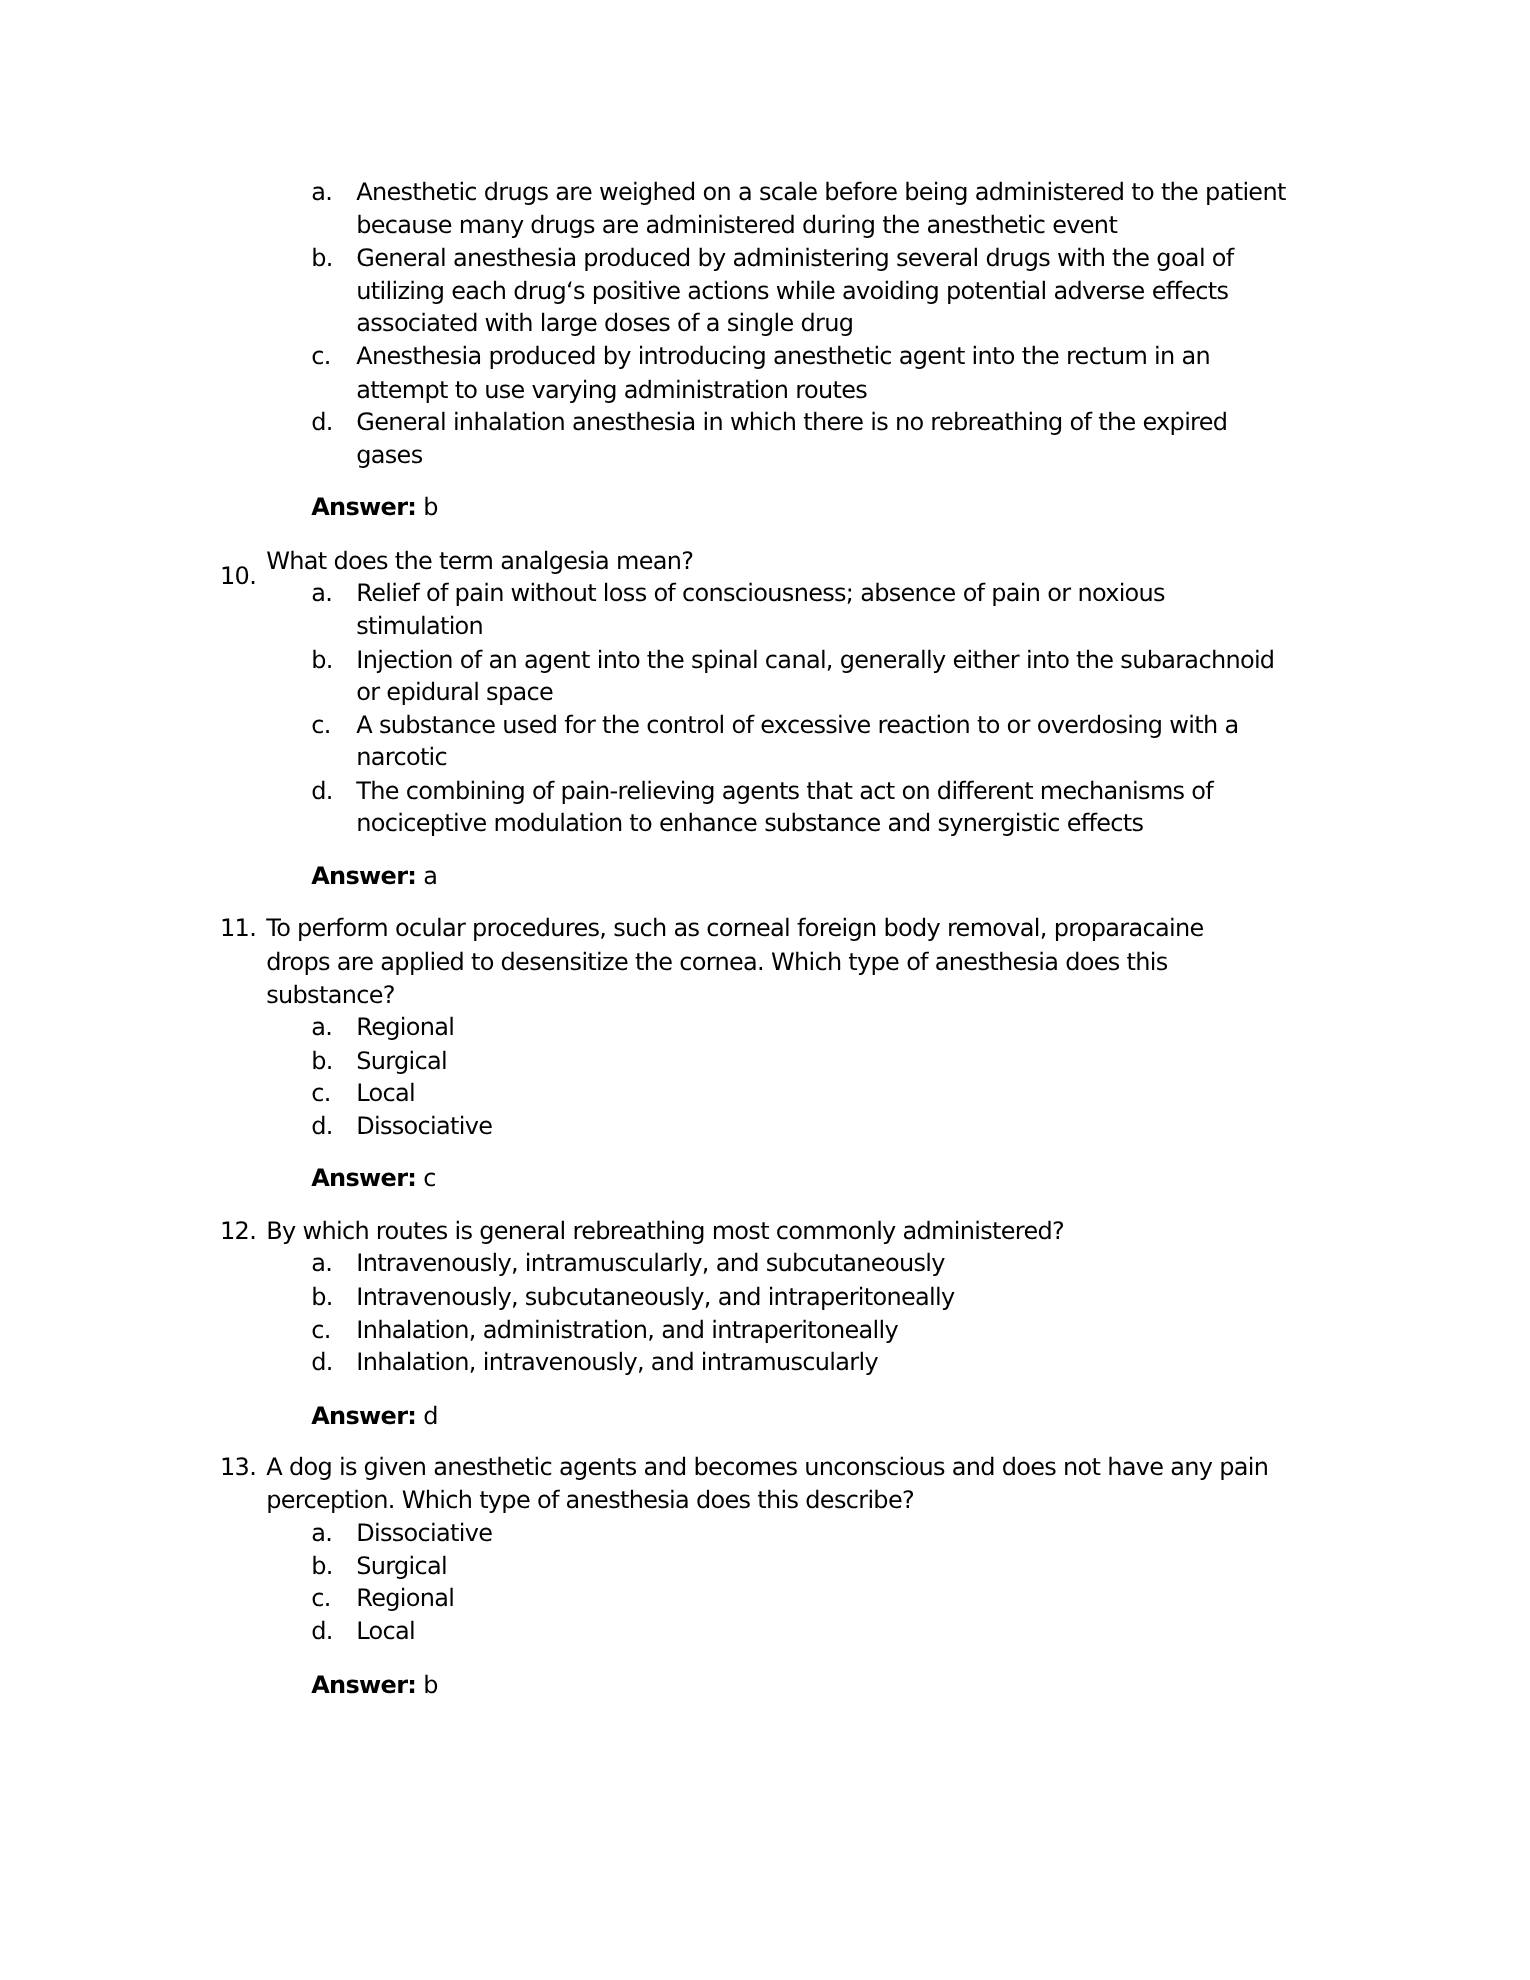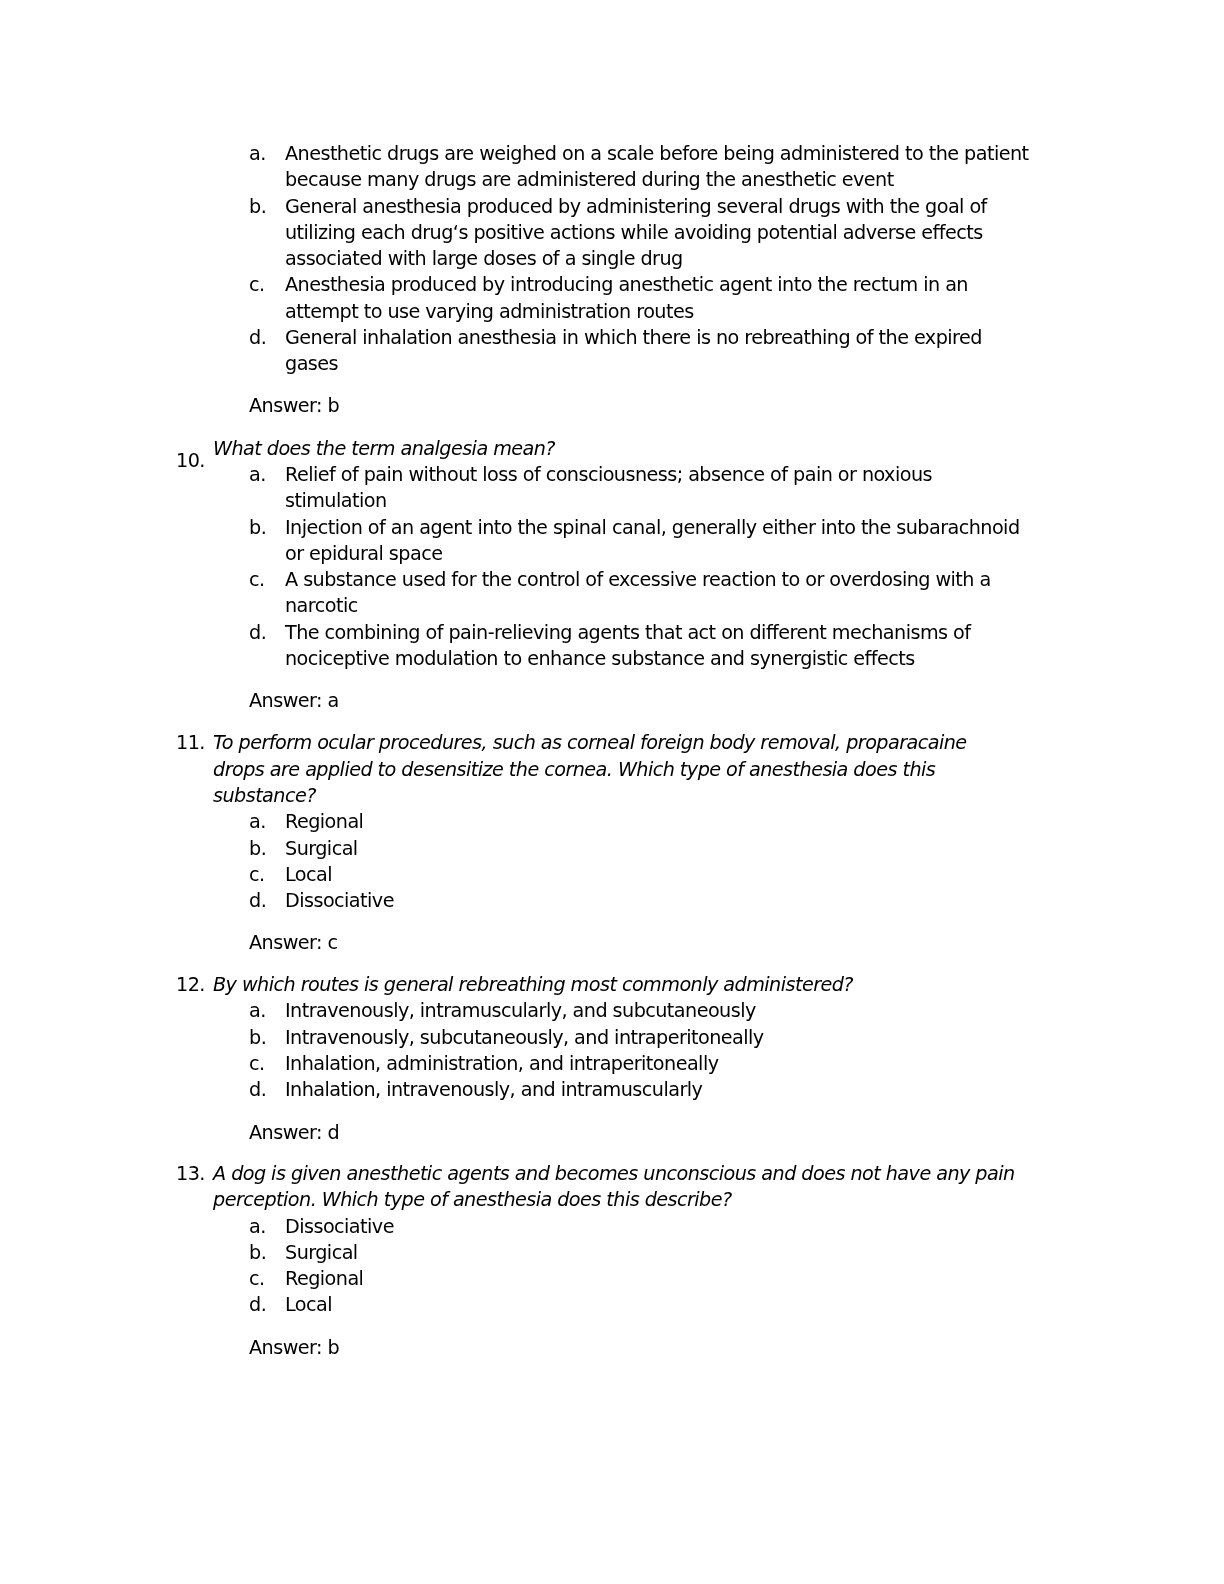--- a/index.html
+++ b/index.html
@@ -23,25 +23,25 @@
       height: 1584px;
     }
     .line {
       position: absolute;
       white-space: nowrap;
       font-size: 19.2px;
       letter-spacing: -0.55px;
       line-height: 26px;
     }
     .qnum { left: 176px; }
-    .qtext { left: 213px; font-style: italic; }
+    .qtext { left: 213px; }
     .optletter { left: 249px; }
     .opttext { left: 285px; }
     .answer { left: 249px; }
-    .answer .lbl { font-weight: normal; }
+    .answer .lbl { font-weight: bold; }
   </style>
 </head>
 <body>
 
 <div class="page">
 
   <div>
     <span class="line optletter" style="top:141px">a.</span>
     <span class="line opttext" style="top:141px">Anesthetic drugs are weighed on a scale before being administered to the patient</span>
     <span class="line opttext" style="top:167px">because many drugs are administered during the anesthetic event</span>

